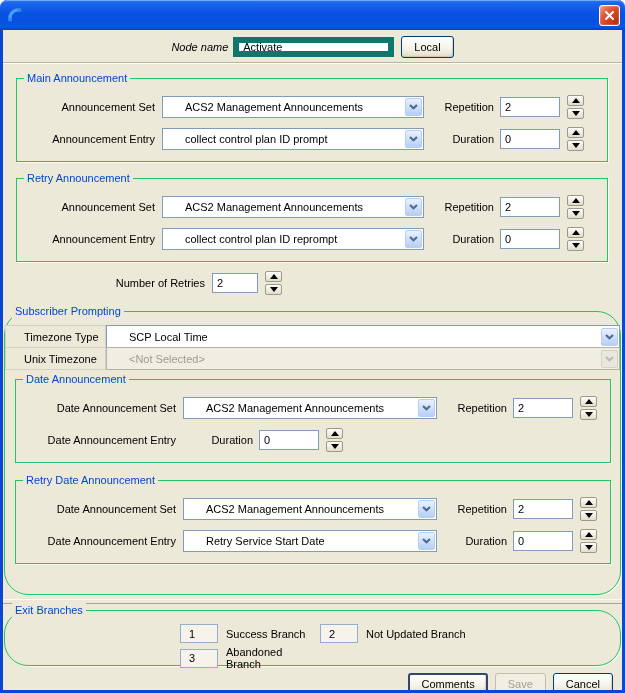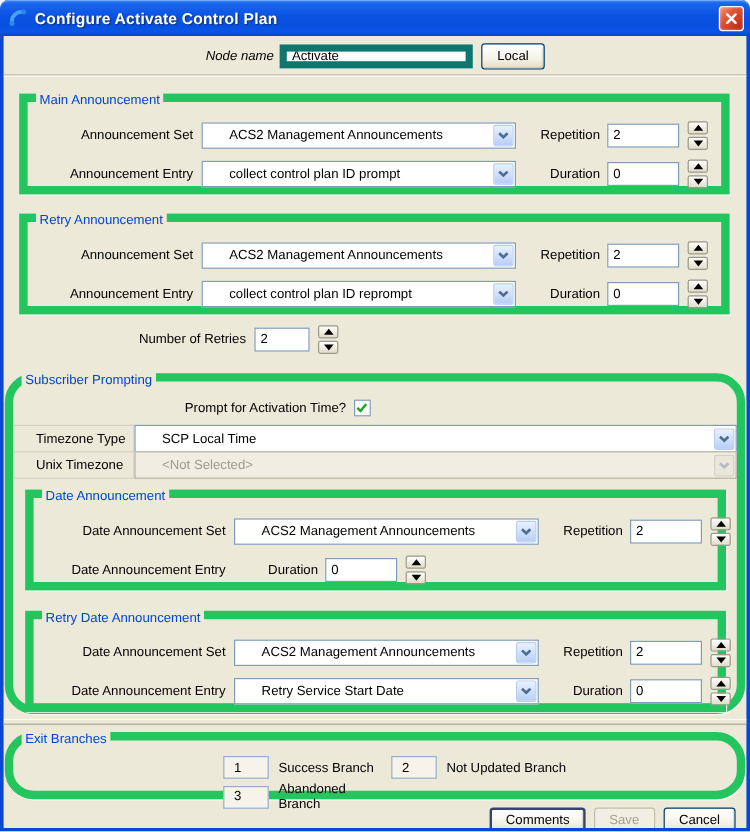--- a/index.html
+++ b/index.html
@@ -24,21 +24,21 @@
   .client{
     margin:0 3px 3px 3px;height:660px;background:#ece9d8;overflow:hidden;position:relative;
   }
   
   .node-row{display:flex;align-items:center;justify-content:center;height:26px;margin-top:4px;}
   .node-label{margin-right:5px;font-style:italic;}
   .node-input{width:161px;height:20px;border:6px solid #0f766e;background:#fff;font:11px "Liberation Sans",sans-serif;padding:1px 4px;}
   .help-btn{margin-left:7px;}
   .etch{height:2px;margin-top:2px;border-top:1px solid #b8b4a2;border-bottom:1px solid #fdfdf7;}
   
-  .group{position:relative;border:7px solid #22c55e;box-shadow:1px 1px 0 #fbfaf2;margin:0 14px 0 13px;}
+  .group{position:relative;border:1px solid #22c55e;box-shadow:1px 1px 0 #fbfaf2;margin:0 14px 0 13px;}
   .group-title{position:absolute;top:-8px;left:7px;background:#ece9d8;padding:0 3px;color:#0046d5;line-height:15px;}
   .g-ann{height:84px;margin-top:14px;padding-top:17px;}
   .g-full{margin:0 1px;border-radius:24px;}
   
   .arow{display:flex;align-items:center;height:22px;margin:0 0 10px 0;padding-left:0;}
   .alabel{width:138px;text-align:right;margin-right:7px;flex:none;}
   .combo{height:22px;border:1px solid #7f9db9;background:#fff;display:flex;align-items:center;flex:none;}
   .combo-w{width:262px;}
   .combo-d{width:254px;}
   .combo-text{flex:1;padding-left:22px;white-space:nowrap;overflow:hidden;}
@@ -90,21 +90,20 @@
 </head>
 <body>
 
 <div class="window">
   <div class="titlebar">
     <svg width="16" height="16" viewBox="0 0 16 16">
       <path d="M12.5 3 A8.2 8.2 0 0 0 3 12.5" stroke="#4aa0f8" stroke-width="3.2" fill="none" stroke-linecap="round"></path>
       <circle cx="12.6" cy="3" r="2.1" fill="#2f86ec"></circle>
       <circle cx="3" cy="12.6" r="2.1" fill="#2f86ec"></circle>
     </svg>
-    <span class="title-text">Configure Activate Control Plan</span>
     <div class="close-btn">
       <svg width="11" height="11" viewBox="0 0 11 11">
         <path d="M2 2 L9 9 M9 2 L2 9" stroke="#fff" stroke-width="2" stroke-linecap="round"></path>
       </svg>
     </div>
   </div>
 
   <div class="client">
 
     <div class="node-row">
@@ -215,28 +214,20 @@
           </div>
         <div class="spin-b">
             <span class="tri-down"></span>
           </div>
       </div>
     </div>
 
     <div class="group g-full g-sub">
       <span class="group-title">Subscriber Prompting</span>
 
-      <div class="chk-row">
-        <span>Prompt for Activation Time?</span>
-        <span class="checkbox">
-          <svg width="11" height="11" viewBox="0 0 12 12">
-            <path d="M2 6.5 L4.8 9.3 L10 3" fill="none" stroke="#21a121" stroke-width="2.2"></path>
-          </svg>
-        </span>
-      </div>
 
       <div class="tz-row">
         <span class="tz-label">Timezone Type</span>
         <div class="combo tz-combo">
           <span class="combo-text">SCP Local Time</span>
           <span class="combo-arrow">
               <svg width="9" height="6" viewBox="0 0 9 6">
                 <path d="M1 1 L4.5 4.3 L8 1" fill="none" stroke="#4d6c92" stroke-width="2.2"></path>
               </svg>
             </span>

